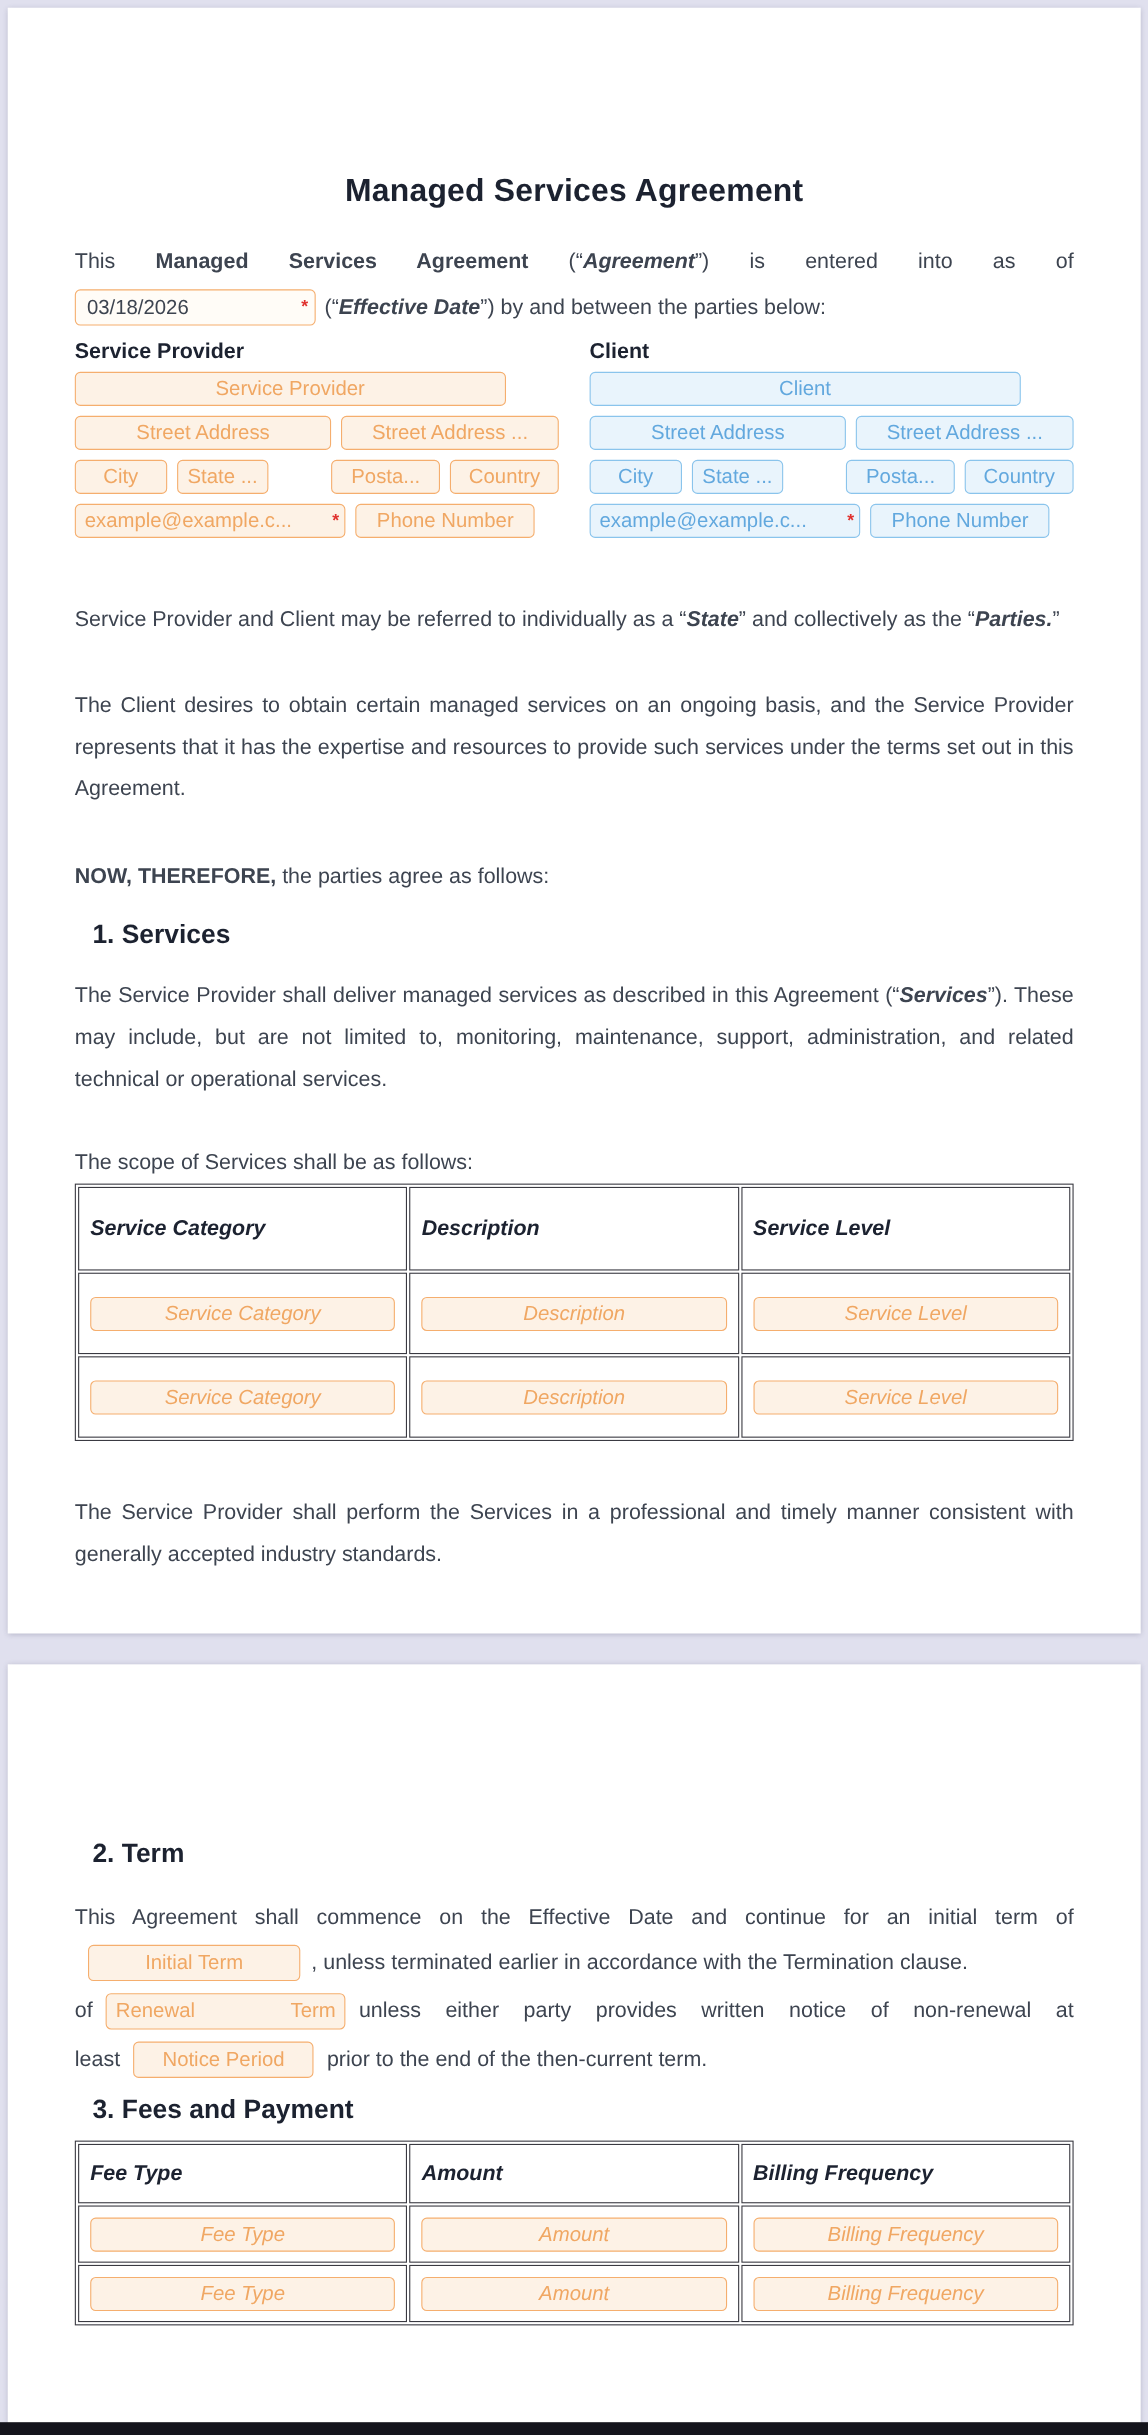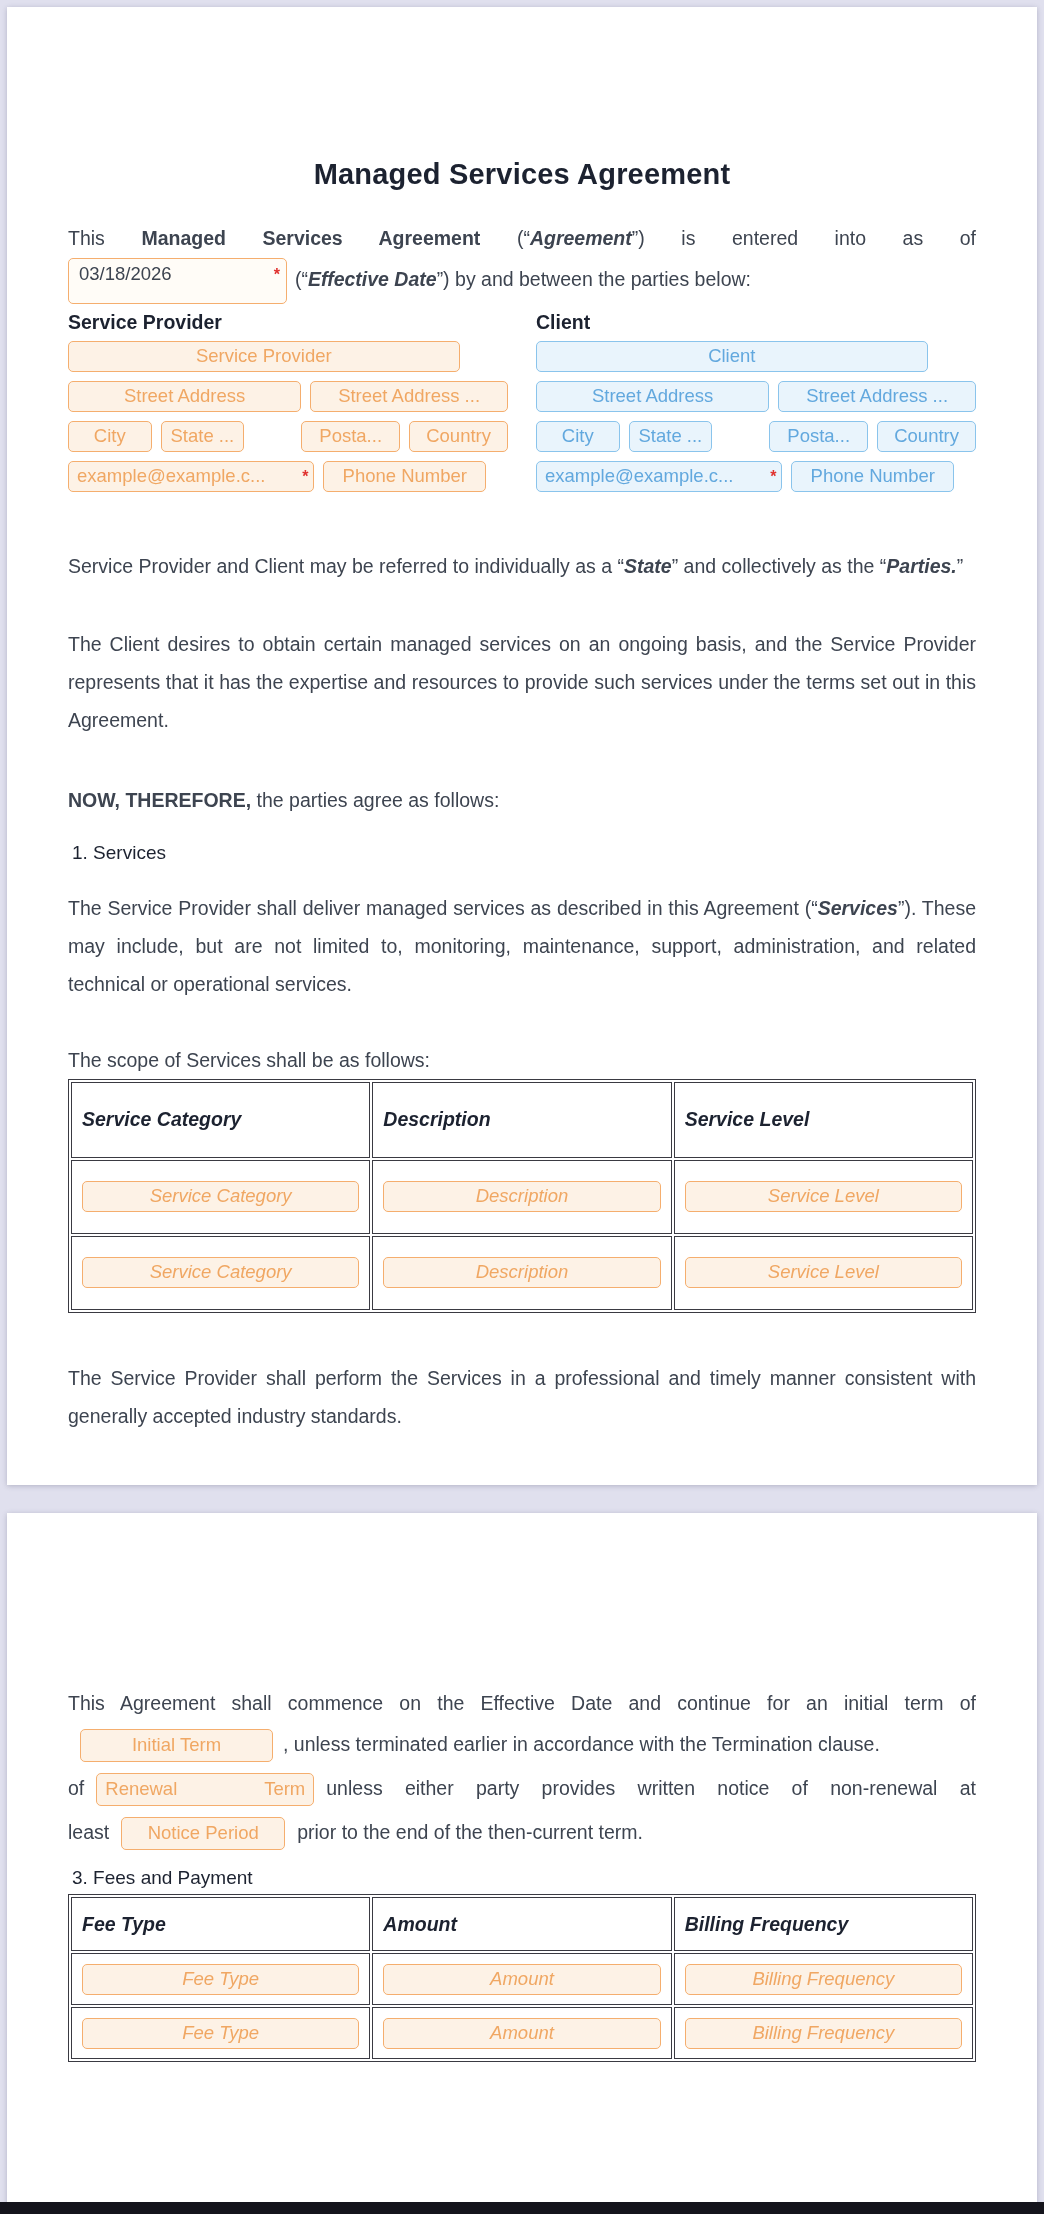--- a/index.html
+++ b/index.html
@@ -27,21 +27,21 @@
     width:1030px;margin:0 auto;background:#ffffff;
     padding:0 61px;box-shadow:0 1px 5px rgba(60,60,95,.28);
   }
   .page-1{margin-top:7px;height:1478px;overflow:hidden;padding-top:143px;}
   .page-2{margin-top:28px;height:760px;overflow:hidden;padding-top:145px;}
   h1{
     font-size:29px;line-height:34px;margin:7px 0 28px 0;text-align:center;
     color:var(--dark);font-weight:700;letter-spacing:.2px;
   }
   h2{
-    font-size:19px;line-height:24px;color:var(--dark);font-weight:400;margin:4px;
+    font-size:24px;line-height:24px;color:var(--dark);font-weight:700;margin:16px;
   }
   p,.line{line-height:38px;margin:0;}
   .jline{text-align:justify;text-align-last:justify;}
   .just{text-align:justify;}
   .fieldline{line-height:44px;}
   .bi{font-weight:700;font-style:italic;}
   b{font-weight:700;}
 
   
   .f{
@@ -50,21 +50,21 @@
     border:1.5px solid var(--ob);background:var(--obg);color:var(--otx);
     border-radius:5px;text-align:center;font-size:18.5px;
     overflow:hidden;white-space:nowrap;text-overflow:ellipsis;
     padding:0 8px;
   }
   .f.b{border-color:var(--bb);background:var(--bbg);color:var(--btx);}
   .ast{color:var(--red);font-size:16px;font-weight:700;}
 
   
   .date-f{
-    width:219px;height:46px;line-height:30px;background:#fffcf7;color:var(--ink);
+    width:219px;height:33px;line-height:30px;background:#fffcf7;color:var(--ink);
     text-align:left;position:relative;padding:0 18px 0 10px;margin-right:8px;
   }
   .date-f .ast{position:absolute;top:1px;right:6px;}
   .inline-f{height:33px;line-height:30px;margin:0 12px;}
   .w-initial{width:193px;margin-left:12px;margin-right:10px;}
   .w-renewal{width:218px;}
   .w-notice{width:164px;}
 
   
   .parties{display:flex;gap:28px;margin-top:6px;}
@@ -207,20 +207,21 @@
       </tr>
     </tbody>
   </table>
 
   <p class="just mt-perform">The Service Provider shall perform the Services in a professional and timely manner consistent with generally accepted industry standards.</p>
 
 </div>
 
 <div class="page page-2">
 
+  <h2>2. Term</h2>
 
   <div class="line jline mt-termp1">
     <span>This Agreement shall commence on the Effective Date and continue for an initial term of</span>
   </div>
   <div class="line fieldline">
     <span class="f inline-f w-initial">Initial Term</span><span>, unless terminated earlier in accordance with the Termination clause.</span>
   </div>
 
   <div class="line jline fieldline">
     <span>of</span><span class="f inline-f w-renewal">Renewal Term</span><span>unless either party provides written notice of non-renewal at</span>

